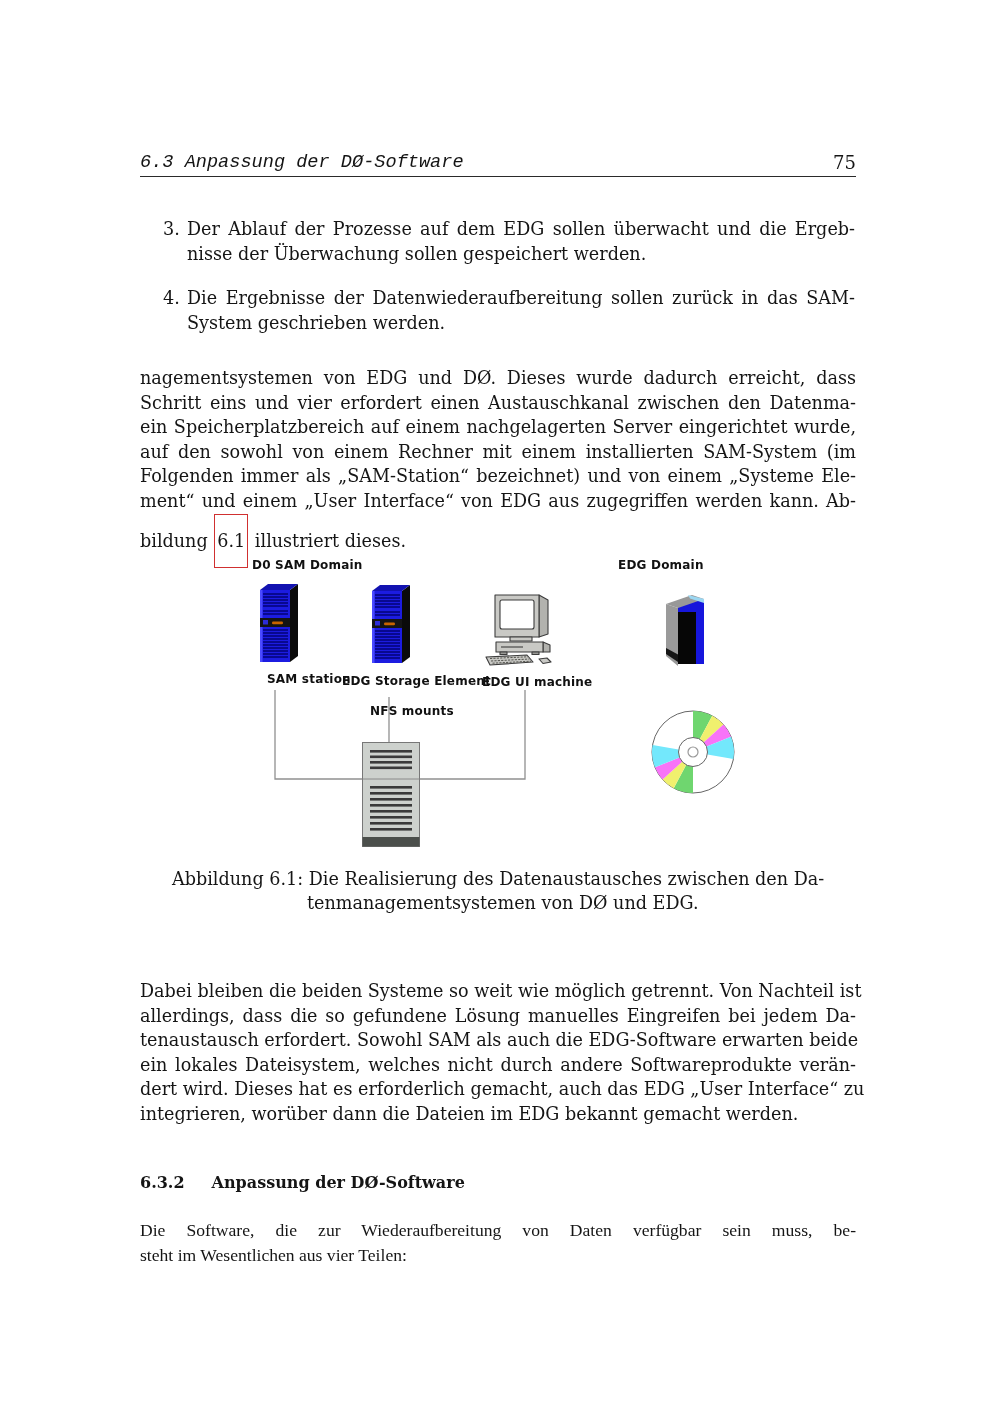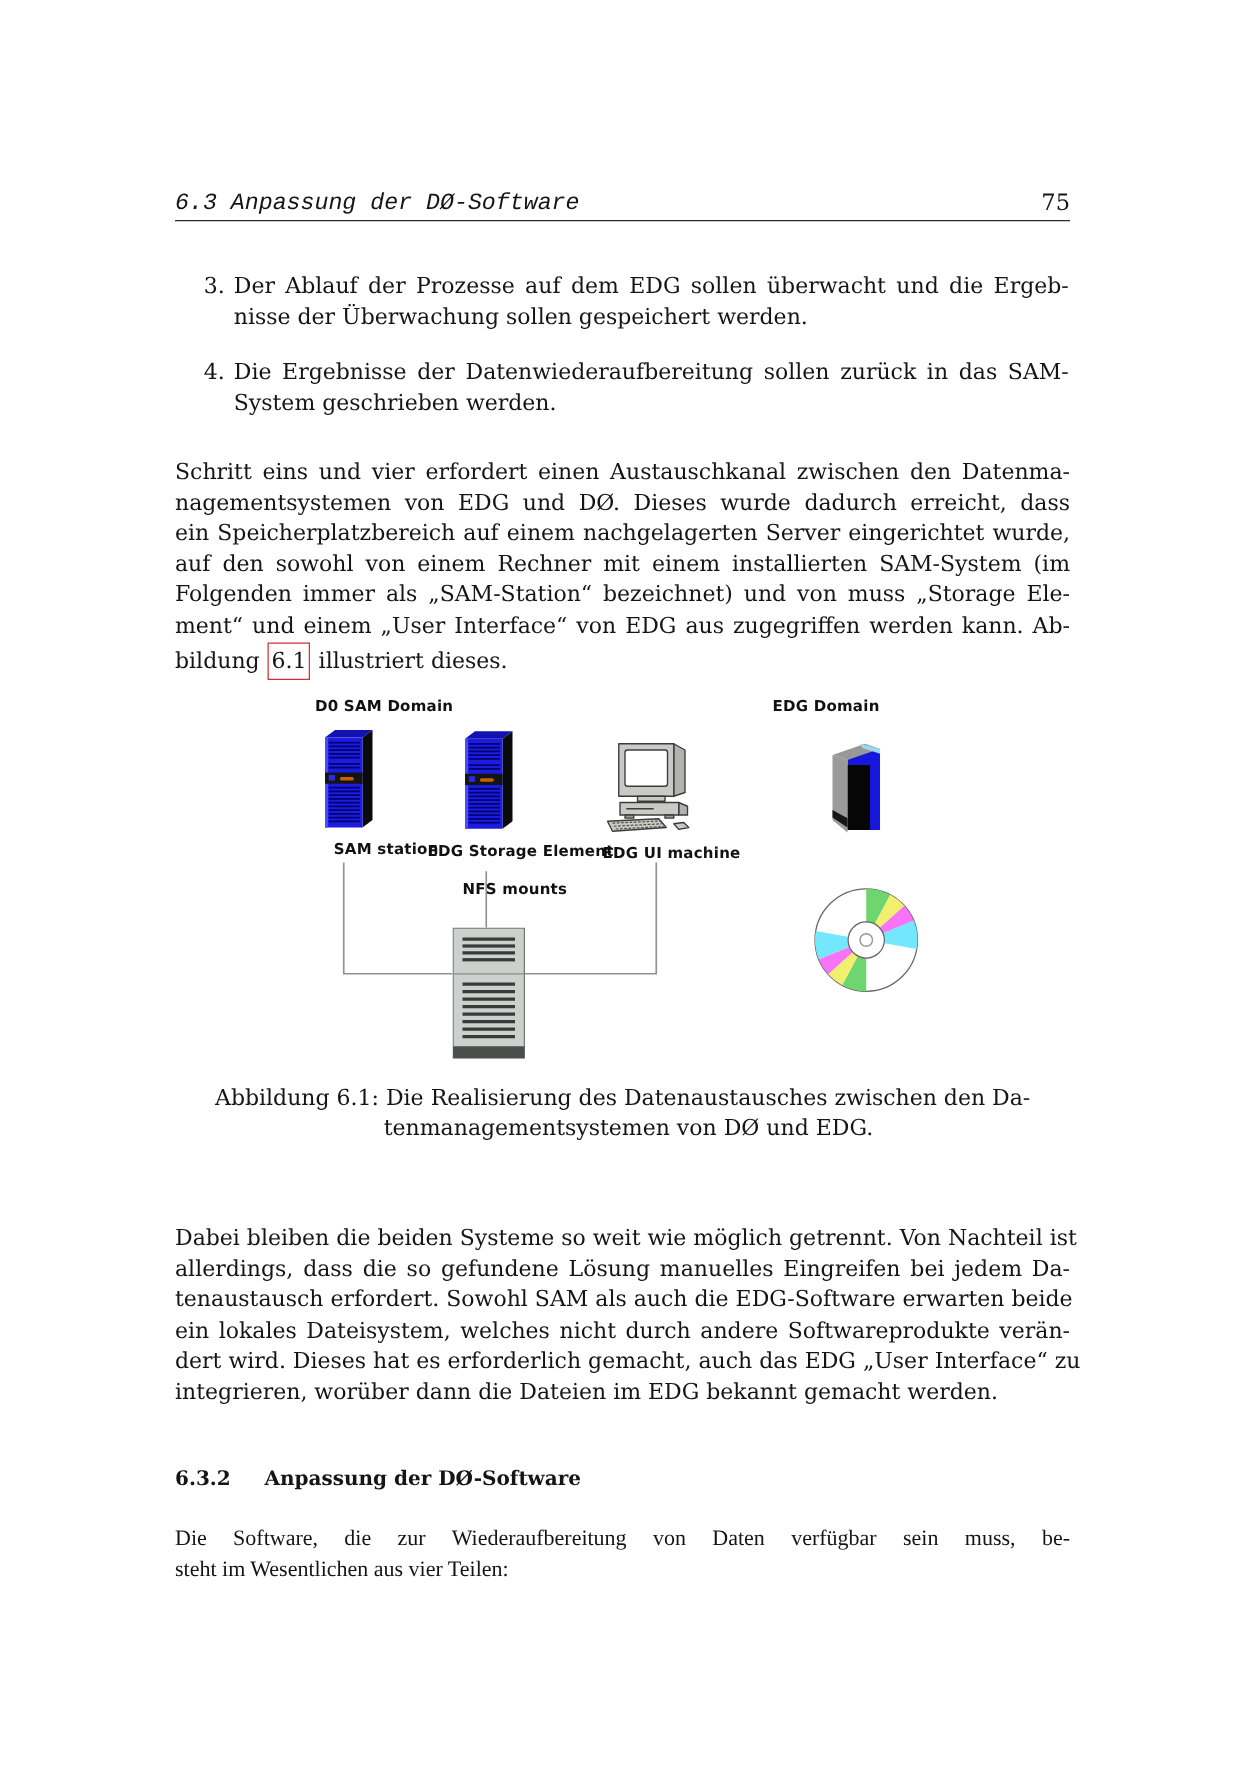--- a/index.html
+++ b/index.html
@@ -13,21 +13,21 @@
   .j{text-align:justify;text-align-last:justify;text-justify:inter-word;}
   
   .pagehead{top:147px;left:140px;width:716px;height:29px;
     border-bottom:1.5px solid #2a2a2a;display:flex;justify-content:space-between;align-items:flex-end;}
   .pagehead .rh{font-style:italic;font-size:18.6px;font-family:Liberation Mono, monospace;}
   .pagehead .pn{font-size:18px;}
   
   .linum{font-size:17.6px;}
   .litext{width:668px;}
   
-  .figref{border:1.4px solid #d03030;padding:4px 2px;margin:0 1px;display:inline-block;line-height:20px;}
+  .figref{border:1.4px solid #d03030;padding:16px 2px;margin:0 1px;display:inline-block;line-height:20px;}
   
   .flab{font-family:"DejaVu Sans","Liberation Sans",sans-serif;font-weight:bold;
     font-size:12px;line-height:13px;color:#111;white-space:nowrap;letter-spacing:.2px;}
   
   .cap1{top:867px;left:172px;width:650px;}
   .cap2{top:891px;left:307px;}
   
   .sechead{top:1168px;left:140px;display:flex;gap:27px;
     font-weight:bold;font-size:16px;line-height:30px;}
   svg{display:block;}
@@ -46,25 +46,25 @@
   <div class="bl">nisse der Überwachung sollen gespeichert werden.</div>
 </div>
 
 <div class="abs linum" style="top:286px;left:163px;">4.</div>
 <div class="abs litext" style="top:286px;left:187px;">
   <div class="bl j">Die Ergebnisse der Datenwiederaufbereitung sollen zurück in das SAM-</div>
   <div class="bl">System geschrieben werden.</div>
 </div>
 
 <div class="abs" style="top:366px;left:140px;width:716px;">
+  <div class="bl j">nagementsystemen von EDG und DØ. Dieses wurde dadurch erreicht, dass</div>
   <div class="bl j">Schritt eins und vier erfordert einen Austauschkanal zwischen den Datenma-</div>
-  <div class="bl j">nagementsystemen von EDG und DØ. Dieses wurde dadurch erreicht, dass</div>
   <div class="bl j">ein Speicherplatzbereich auf einem nachgelagerten Server eingerichtet wurde,</div>
   <div class="bl j">auf den sowohl von einem Rechner mit einem installierten SAM-System (im</div>
-  <div class="bl j">Folgenden immer als „SAM-Station“ bezeichnet) und von muss „Storage Ele-</div>
+  <div class="bl j">Folgenden immer als „SAM-Station“ bezeichnet) und von einem „Systeme Ele-</div>
   <div class="bl j">ment“ und einem „User Interface“ von EDG aus zugegriffen werden kann. Ab-</div>
   <div class="bl"><span>bildung </span><span class="figref">6.1</span><span> illustriert dieses.</span></div>
 </div>
 
 <div class="abs" style="top:553px;left:0;width:824px;height:307px;">
 
   <svg class="abs" style="left:0;top:0;" width="1000" height="307">
     <polyline points="275,137 275,226 362,226" fill="none" stroke="#909090" stroke-width="1.3"></polyline>
     <polyline points="389,144 389,189" fill="none" stroke="#909090" stroke-width="1.3"></polyline>
     <polyline points="525,137 525,226 420,226" fill="none" stroke="#909090" stroke-width="1.3"></polyline>

